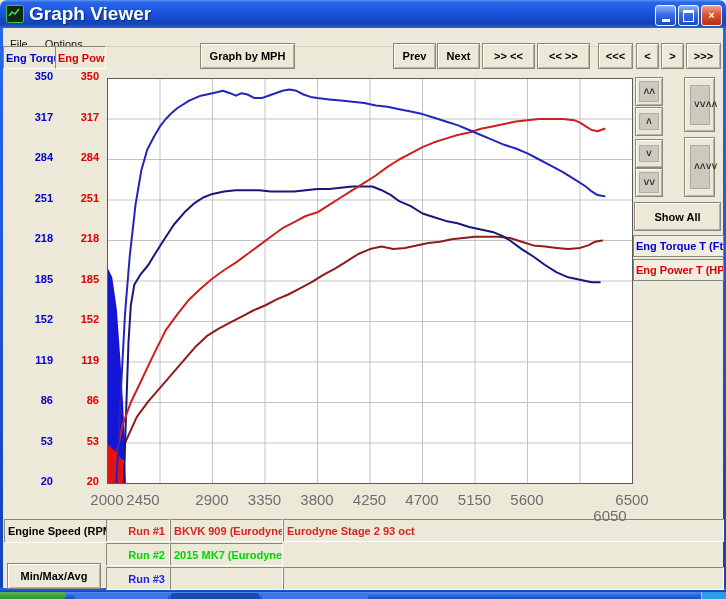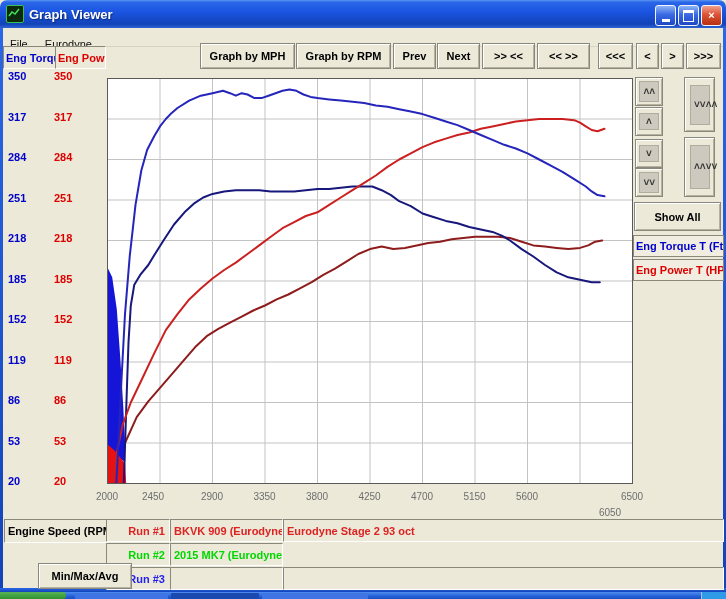--- a/index.html
+++ b/index.html
@@ -5,21 +5,21 @@
   html,body{margin:0;padding:0;background:#d4d0c8;}
   #screen{position:relative;width:726px;height:599px;overflow:hidden;
     font-family:"Liberation Sans","DejaVu Sans",sans-serif;background:#ece9d8;}
   
   .titlebar{position:absolute;left:0;top:0;width:726px;height:28px;
     background:linear-gradient(180deg,#5a96f2 0%,#2a66e8 8%,#1b55e2 40%,#1243b8 86%,#2f64d4 100%);
     border-radius:7px 7px 0 0;display:flex;align-items:center;}
   .win-icon{width:16px;height:16px;margin:0 5px 0 6px;background:#0c2a10;
     border:1px solid #39c24d;border-radius:2px;position:relative;}
   .win-icon svg{position:absolute;left:1px;top:1px;}
-  .win-title{color:#fff;font-size:13px;font-weight:bold;text-shadow:1px 1px 1px #0a2a7a;}
+  .win-title{color:#fff;font-size:19px;font-weight:bold;text-shadow:1px 1px 1px #0a2a7a;}
   .cap-btns{position:absolute;right:4px;top:5px;display:flex;gap:2px;}
   .cap{width:19px;height:19px;border:1px solid #f0f4ff;border-radius:3px;
     display:flex;align-items:center;justify-content:center;color:#fff;
     font-size:11px;font-weight:bold;line-height:1;}
   .cap.blue{background:linear-gradient(180deg,#8fb4f4 0%,#3a6ae4 45%,#1e48c0 100%);}
   .cap.red{background:linear-gradient(180deg,#f0a08c 0%,#dd5335 45%,#b83010 100%);}
   .glyph-min{display:block;width:8px;height:3px;background:#fff;margin-top:9px;}
   .glyph-max{display:block;width:9px;height:8px;border:1px solid #fff;border-top-width:3px;}
   .menubar{position:absolute;left:3px;top:28px;width:720px;height:18px;background:#ece9d8;
     font-size:11px;color:#111;border-bottom:1px solid #d8d4c4;}
@@ -36,22 +36,22 @@
   .sunken{position:absolute;background:#ece9d8;border:1px solid;
     border-color:#8a887a #ffffff #ffffff #8a887a;font-size:11px;font-weight:bold;
     display:flex;align-items:center;overflow:hidden;white-space:nowrap;}
   .legendbox{position:absolute;background:#f1eee1;border:1px solid #8a887a;
     font-size:11px;font-weight:bold;display:flex;align-items:center;
     overflow:hidden;white-space:nowrap;padding-left:2px;}
   .chevbox{display:flex;align-items:center;justify-content:center;
     background:#cdc9be;border:1px solid #b0ac9e;}
   .chev{width:11px;line-height:6px;font-size:10px;font-weight:bold;color:#333;
     word-break:break-all;text-align:center;}
-  .ticklabel{position:absolute;font-size:11px;font-weight:bold;text-align:left;}
-  .xlabel{position:absolute;font-size:10px;color:#6e6e6e;text-align:center;}
+  .ticklabel{position:absolute;font-size:11px;font-weight:bold;text-align:right;}
+  .xlabel{position:absolute;font-size:15px;color:#6e6e6e;text-align:center;}
   
   #plot-wrap{position:absolute;left:107px;top:78px;width:526px;height:406px;background:#fff;}
   
   .taskbar{position:absolute;left:0;top:592px;width:726px;height:7px;
     background:linear-gradient(180deg,#4f8df0 0%,#2560d8 60%,#1b4fc0 100%);}
   .start-frag{position:absolute;left:0;top:0;width:66px;height:7px;
     background:linear-gradient(180deg,#59b354 0%,#2f9130 100%);border-radius:0 3px 3px 0;}
   .task-btn{position:absolute;top:1px;height:6px;background:#1a49b0;border-radius:1px;}
   .tray-frag{position:absolute;right:0;top:0;width:24px;height:7px;background:#2f9ae6;
     border-left:1px solid #9cc8f4;}
@@ -76,32 +76,31 @@
           <span class="glyph-max"></span>
         </div>
       <div class="cap red">
           <span>×</span>
         </div>
     </div>
   </div>
 
   <div class="menubar">
     <span>File</span>
-    <span>Eurodyne</span>
+    <span>Options</span>
   </div>
 
   <div id="b-left" class="win-border"></div>
   <div id="b-right" class="win-border"></div>
   <div id="b-bottom" class="win-border"></div>
 
   <div class="sunken" style="left:3px;top:46px;width:49px;height:21px;color:#0000cc;padding-left:2px;">Eng Torque</div>
   <div class="sunken" style="left:55px;top:46px;width:47px;height:21px;color:#dd0000;padding-left:2px;">Eng Power</div>
 
   <div class="btn" style="left:200px;top:43px;width:93px;height:24px;">Graph by MPH</div>
-  <div class="btn" style="left:296px;top:43px;width:93px;height:24px;">Graph by RPM</div>
   <div class="btn" style="left:393px;top:43px;width:41px;height:24px;">Prev</div>
   <div class="btn" style="left:437px;top:43px;width:41px;height:24px;">Next</div>
   <div class="btn" style="left:482px;top:43px;width:51px;height:24px;">&gt;&gt; &lt;&lt;</div>
   <div class="btn" style="left:537px;top:43px;width:51px;height:24px;">&lt;&lt; &gt;&gt;</div>
   <div class="btn" style="left:598px;top:43px;width:33px;height:24px;">&lt;&lt;&lt;</div>
   <div class="btn" style="left:636px;top:43px;width:21px;height:24px;">&lt;</div>
   <div class="btn" style="left:661px;top:43px;width:21px;height:24px;">&gt;</div>
   <div class="btn" style="left:686px;top:43px;width:33px;height:24px;">&gt;&gt;&gt;</div>
 
   <div id="plot-wrap">
@@ -176,21 +175,21 @@
   <div class="sunken" style="left:106px;top:543px;width:58px;height:21px;color:#00d800;justify-content:flex-end;padding-right:4px;">Run #2</div>
   <div class="sunken" style="left:106px;top:567px;width:58px;height:21px;color:#2222ee;justify-content:flex-end;padding-right:12px;">Run #3</div>
 
   <div class="sunken" style="left:170px;top:519px;width:108px;height:21px;color:#dd2222;padding-left:3px;">BKVK 909 (Eurodyne, I</div>
   <div class="sunken" style="left:170px;top:543px;width:108px;height:21px;color:#00d800;padding-left:3px;">2015 MK7 (Eurodyne, E</div>
   <div class="sunken" style="left:170px;top:567px;width:108px;height:21px;color:#2222ee;padding-left:3px;"></div>
 
   <div class="sunken" style="left:283px;top:519px;width:436px;height:21px;color:#dd2222;padding-left:3px;">Eurodyne Stage 2 93 oct</div>
   <div class="sunken" style="left:283px;top:567px;width:436px;height:21px;color:#2222ee;padding-left:3px;"></div>
 
-  <div class="btn" style="left:7px;top:563px;width:92px;height:24px;margin-left:31px;">Min/Max/Avg</div>
+  <div class="btn" style="left:7px;top:563px;width:92px;height:24px;">Min/Max/Avg</div>
 
   <div class="taskbar">
     <div class="start-frag"></div>
     <div class="task-btn" style="left:75px;width:93px;background:#3e74e4;"></div>
     <div class="task-btn" style="left:171px;width:88px;"></div>
     <div class="task-btn" style="left:262px;width:106px;background:#3e74e4;"></div>
     <div class="tray-frag"></div>
   </div>
 
 <div class="ticklabel" style="left: 8px; top: 70px; width: 45px; color: rgb(0, 0, 204);">350</div>
@@ -209,21 +208,21 @@
     <div class="ticklabel" style="left: 54px; top: 313px; width: 45px; color: rgb(221, 0, 0);">152</div>
     <div class="ticklabel" style="left: 8px; top: 353.5px; width: 45px; color: rgb(0, 0, 204);">119</div>
     <div class="ticklabel" style="left: 54px; top: 353.5px; width: 45px; color: rgb(221, 0, 0);">119</div>
     <div class="ticklabel" style="left: 8px; top: 394px; width: 45px; color: rgb(0, 0, 204);">86</div>
     <div class="ticklabel" style="left: 54px; top: 394px; width: 45px; color: rgb(221, 0, 0);">86</div>
     <div class="ticklabel" style="left: 8px; top: 434.5px; width: 45px; color: rgb(0, 0, 204);">53</div>
     <div class="ticklabel" style="left: 54px; top: 434.5px; width: 45px; color: rgb(221, 0, 0);">53</div>
     <div class="ticklabel" style="left: 8px; top: 475px; width: 45px; color: rgb(0, 0, 204);">20</div>
     <div class="ticklabel" style="left: 54px; top: 475px; width: 45px; color: rgb(221, 0, 0);">20</div>
     <div class="xlabel" style="left: 82px; top: 491px; width: 50px;">2000</div>
-    <div class="xlabel" style="left: 128px; top: 491px; width: 50px;">2450</div>
+    <div class="xlabel" style="left: 118px; top: 491px; width: 50px;">2450</div>
     <div class="xlabel" style="left: 187px; top: 491px; width: 50px;">2900</div>
     <div class="xlabel" style="left: 239.5px; top: 491px; width: 50px;">3350</div>
     <div class="xlabel" style="left: 292px; top: 491px; width: 50px;">3800</div>
     <div class="xlabel" style="left: 344.5px; top: 491px; width: 50px;">4250</div>
     <div class="xlabel" style="left: 397px; top: 491px; width: 50px;">4700</div>
     <div class="xlabel" style="left: 449.5px; top: 491px; width: 50px;">5150</div>
     <div class="xlabel" style="left: 502px; top: 491px; width: 50px;">5600</div>
     <div class="xlabel" style="left: 585px; top: 491px; width: 50px; margin-top: 16px;">6050</div>
     <div class="xlabel" style="left: 607px; top: 491px; width: 50px;">6500</div>
   </div>

